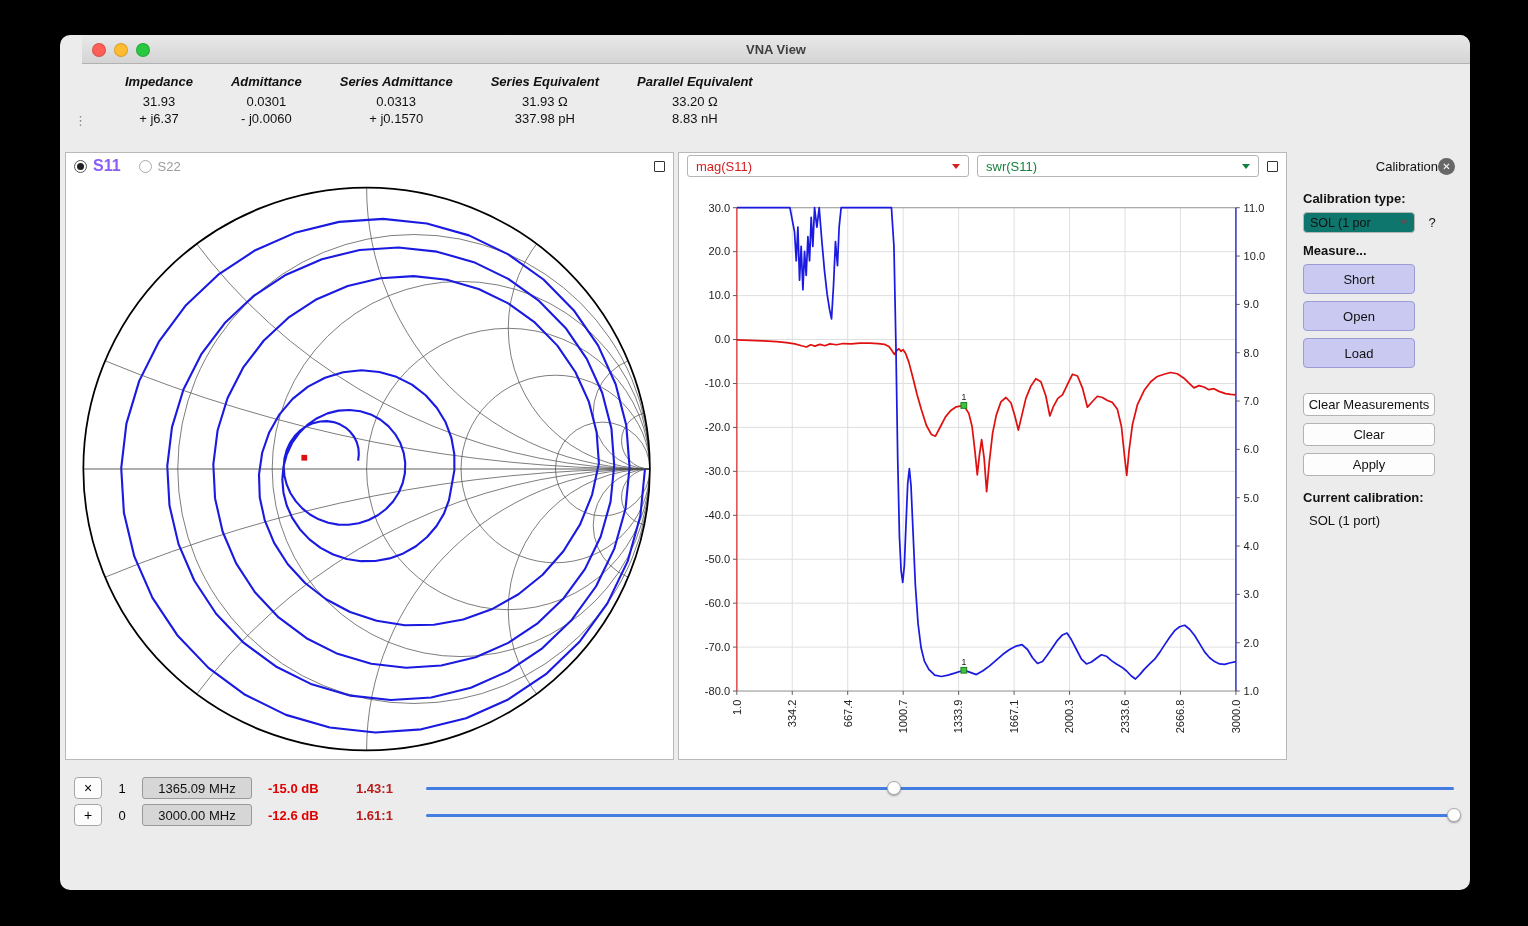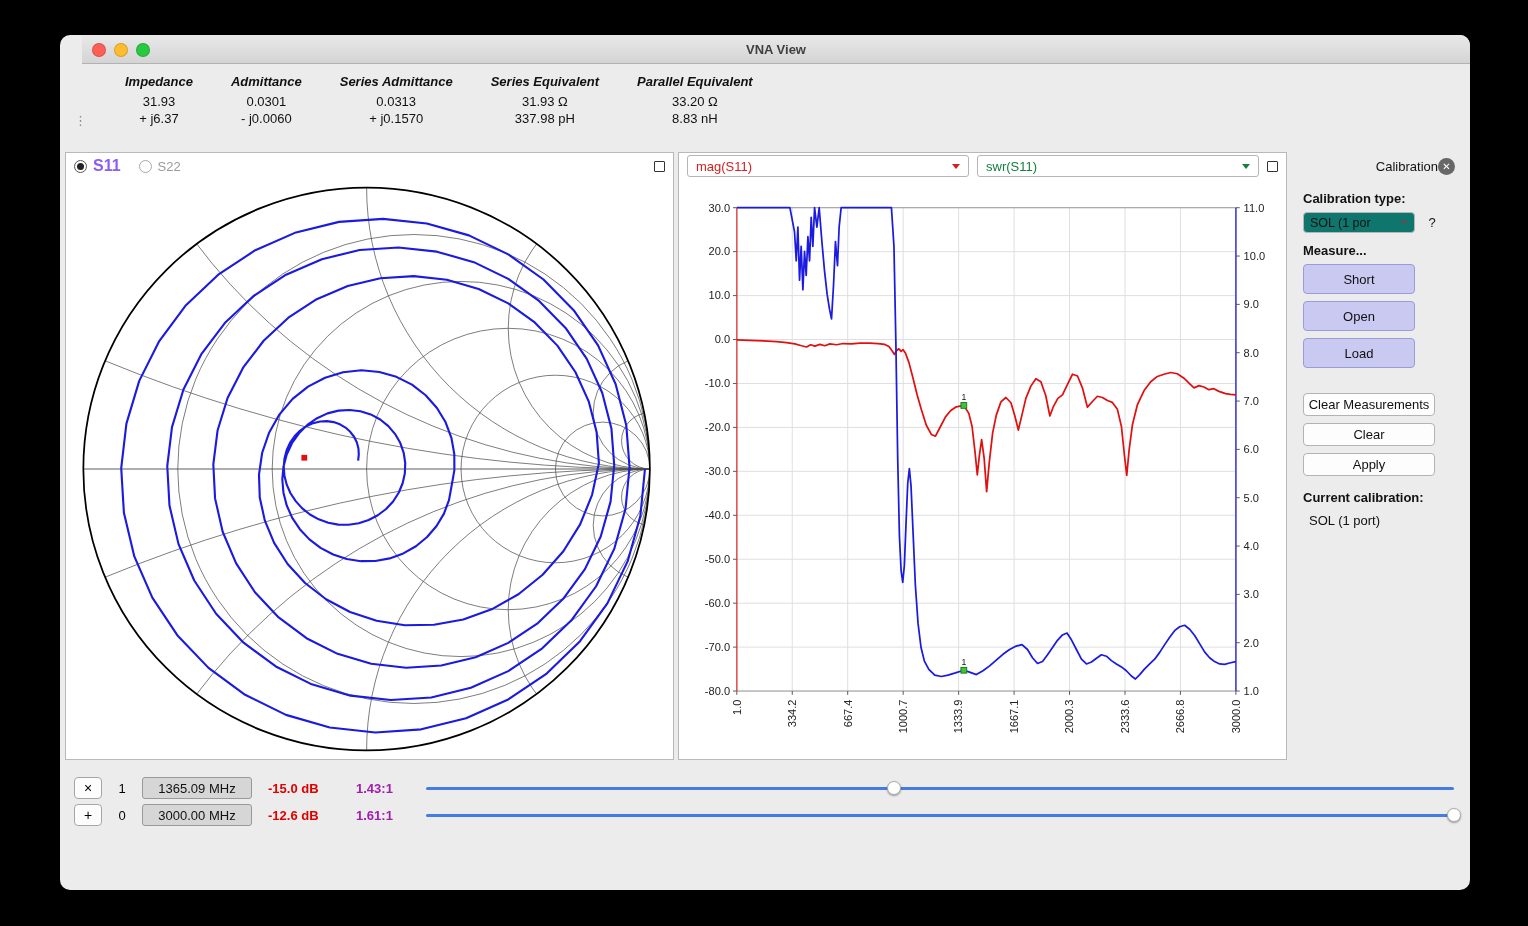--- a/index.html
+++ b/index.html
@@ -53,21 +53,21 @@
   .cal-current-label{margin-top:14px;}
   .cal-current-value{margin-top:8px;margin-left:6px;}
   .bottombar{flex:0 0 114px;padding:16px 12px 0 14px;}
   .marker-row{display:flex;align-items:center;height:24px;margin-bottom:3px;}
   .mk-btn{width:28px;height:22px;background:#fcfcfc;border:1px solid #a6a6a6;border-radius:4px;font-size:14px;
     line-height:1;padding:0;flex:0 0 auto;font-family:inherit;}
   .mk-idx{width:14px;text-align:center;font-size:13px;margin:0 13px;flex:0 0 auto;}
   .freq-field{width:108px;height:20px;background:#d6d6d6;border:1px solid #999;border-radius:3px;text-align:center;
     font-size:13px;color:#111;font-family:inherit;flex:0 0 auto;padding:0;}
   .val-red{color:#e00000;font-weight:bold;font-size:13px;width:80px;margin-left:16px;flex:0 0 auto;}
-  .val-blue{color:#a21caf;font-weight:bold;font-size:13px;width:62px;margin-left:8px;flex:0 0 auto;}
+  .val-blue{color:#b91c1c;font-weight:bold;font-size:13px;width:62px;margin-left:8px;flex:0 0 auto;}
   .slider{position:relative;flex:1 1 auto;height:16px;margin-left:8px;margin-right:4px;}
   .slider-track{position:absolute;left:0;right:0;top:7px;height:3px;background:#437de2;border-radius:2px;}
   .slider-handle{position:absolute;top:1px;width:14px;height:14px;background:#fff;border:1px solid #ababab;
     border-radius:50%;box-shadow:0 1px 2px rgba(0,0,0,.35);transform:translateX(-50%);box-sizing:border-box;}
   svg text{font-family:"Liberation Sans","DejaVu Sans",sans-serif;}
 </style>
 </head>
 <body>
 
 <div class="window">

